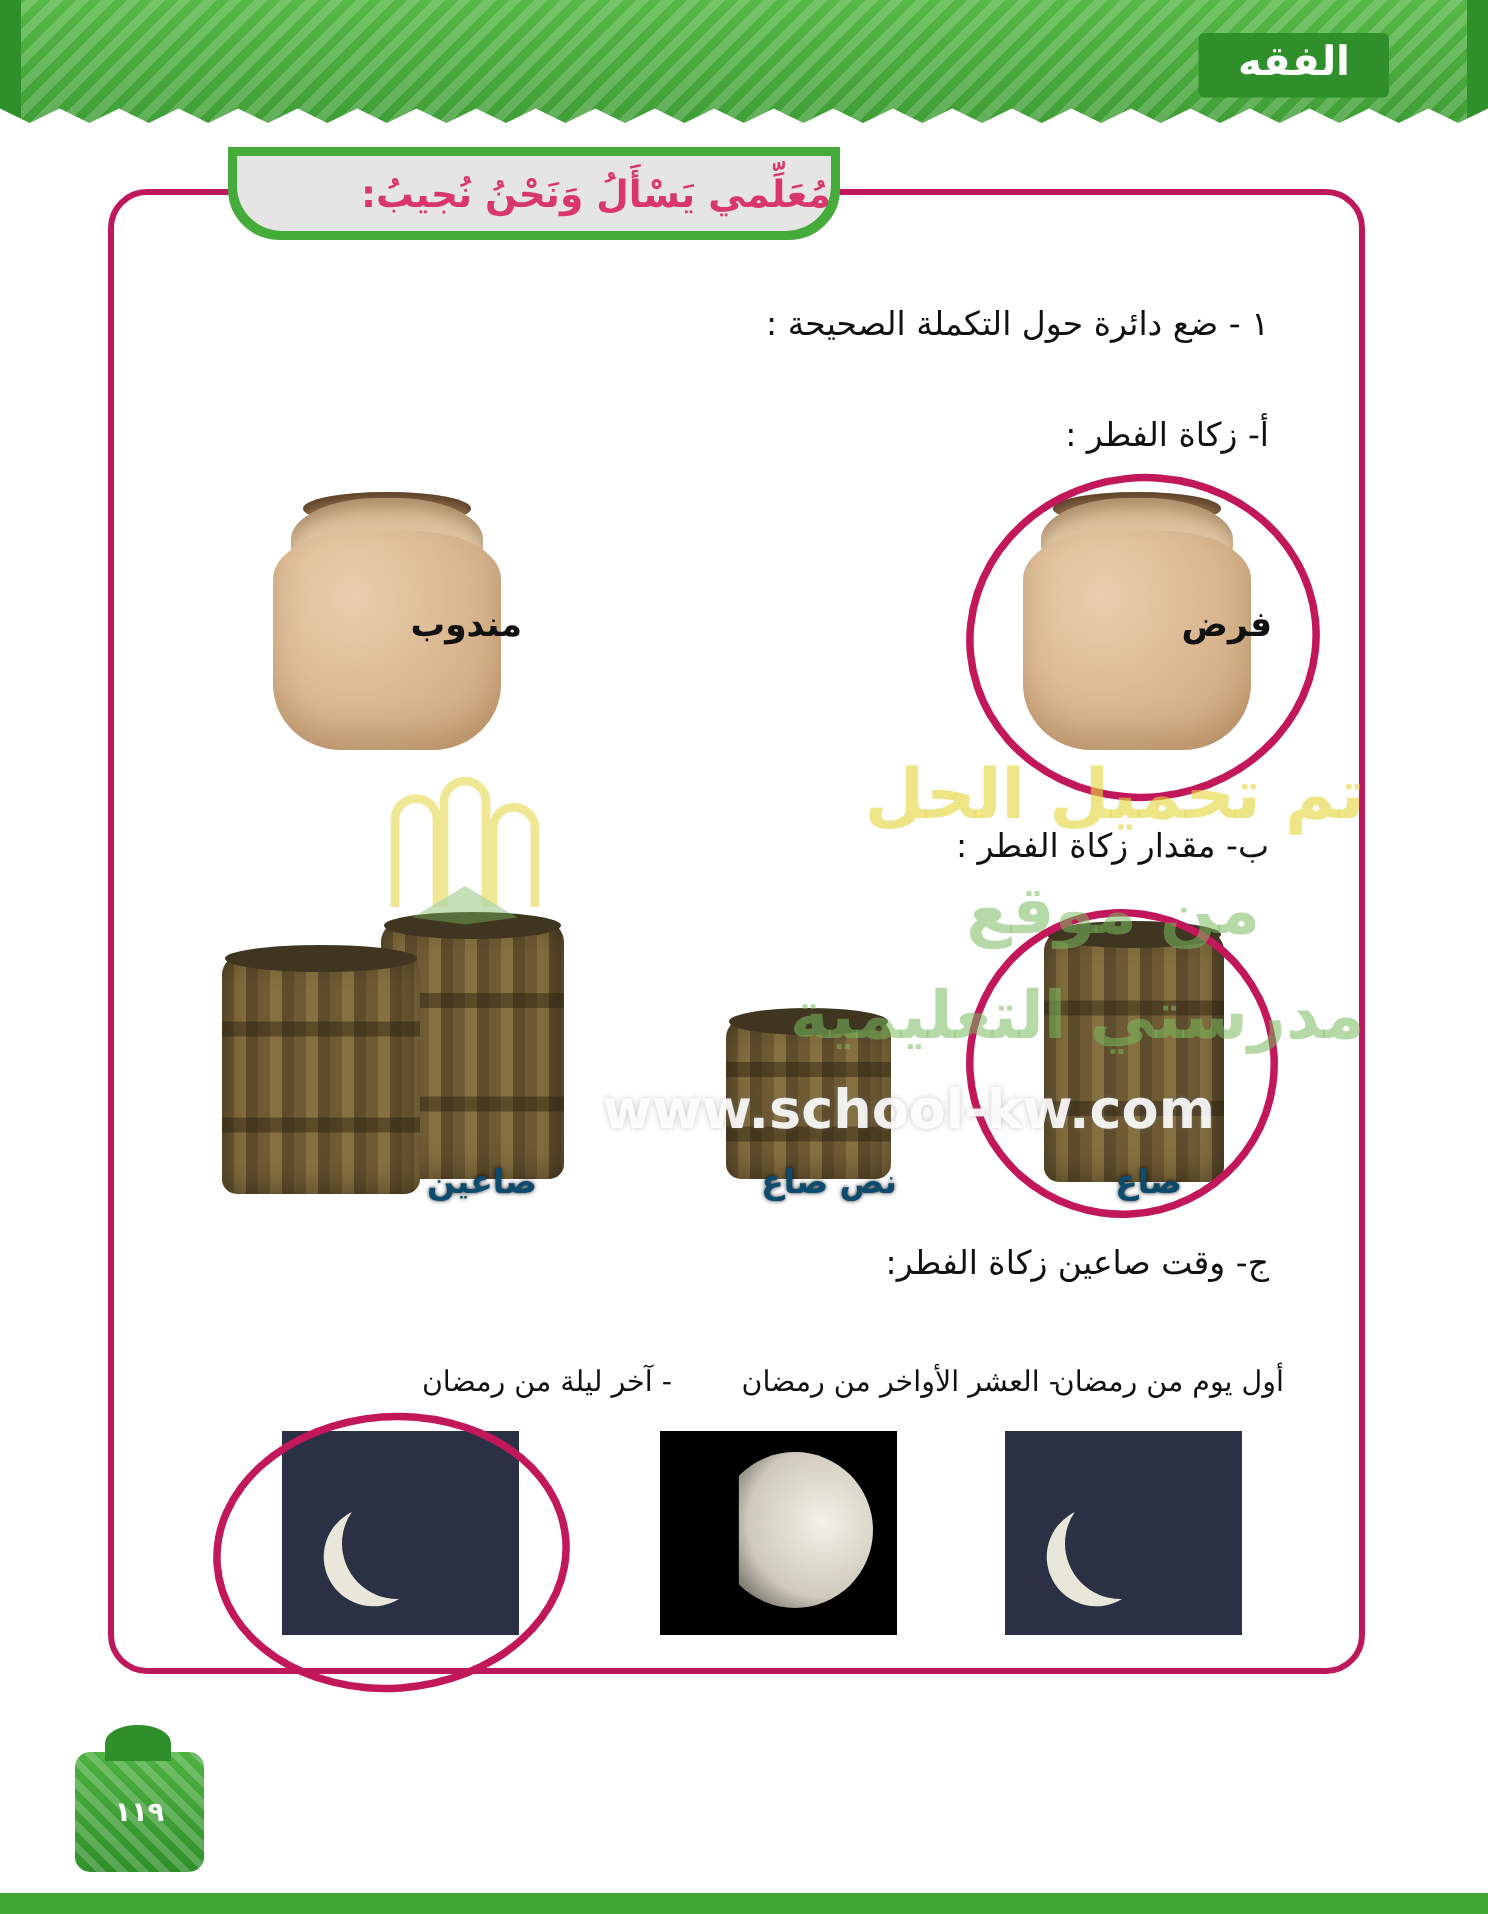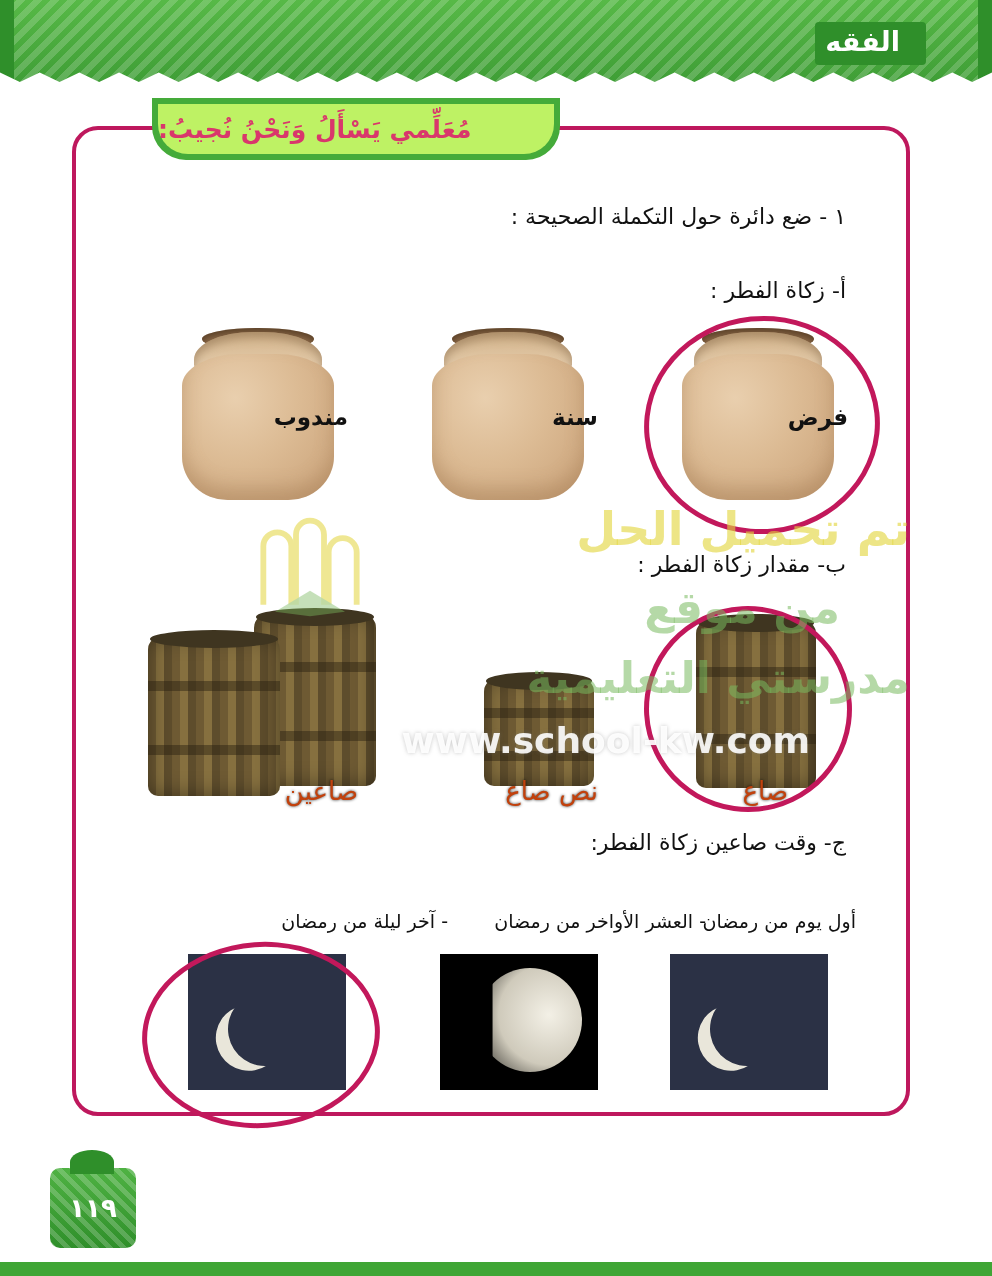--- a/index.html
+++ b/index.html
@@ -26,21 +26,21 @@
       32% 40%,34% 100%,36% 40%,38% 100%,40% 40%,42% 100%,44% 40%,46% 100%,
       48% 40%,50% 100%,52% 40%,54% 100%,56% 40%,58% 100%,60% 40%,62% 100%,
       64% 40%,66% 100%,68% 40%,70% 100%,72% 40%,74% 100%,76% 40%,78% 100%,
       80% 40%,82% 100%,84% 40%,86% 100%,88% 40%,90% 100%,92% 40%,94% 100%,
       96% 40%,98% 100%,100% 40%,100% 100%);
   }
   .subject-tab{
     position:absolute;top:22px;right:66px;
     background:#2f8f2a;color:#ffffff;
     font-size:27px;font-weight:bold;
-    padding:4px 26px 8px 10px;
+    padding:4px 26px 8px 26px;
     border-radius:4px;
     letter-spacing:1px;
     font-family:"DejaVu Sans", sans-serif;
   }
   .band-edge-left{
     position:absolute;left:0;top:0;width:14px;height:82px;background:#2f8f2a;
   }
   .band-edge-right{
     position:absolute;right:0;top:0;width:14px;height:82px;background:#2f8f2a;
   }
@@ -53,22 +53,22 @@
   }
   .title-pill{
     position:absolute;right:432px;top:98px;width:408px;height:62px;
     background:#45ab3a;
     border-radius:0 0 34px 34px;
     border:3px solid #45ab3a;
     display:flex;align-items:center;justify-content:center;
     box-sizing:border-box;
   }
   .title-pill .inner{
-    width:396px;height:50px;background:#bef264;border-radius:0 0 30px 30px;
-    display:flex;align-items:center;justify-content:flex-end;
+    width:396px;height:50px;background:#e5e5e5;border-radius:0 0 30px 30px;
+    display:flex;align-items:center;justify-content:flex-start;
   }
   .title-pill .txt{
     color:#d9376c;font-size:25px;font-weight:bold;direction:rtl;
   }
   
   .q-main{
     position:absolute;right:60px;top:74px;font-size:22px;color:#111;direction:rtl;
   }
   .q-a{position:absolute;right:60px;top:148px;font-size:22px;color:#111;direction:rtl;}
   .q-b{position:absolute;right:60px;top:422px;font-size:22px;color:#111;direction:rtl;}
@@ -119,21 +119,21 @@
   }
   .barrel:before{
     content:"";position:absolute;left:0;right:0;top:68%;height:10px;
     background:rgba(40,32,16,.45);
   }
   .barrel .rim{
     position:absolute;left:2px;right:2px;top:-6px;height:18px;
     background:#3f3520;border-radius:50%;
   }
   .b-label{
-    position:absolute;font-size:26px;font-weight:normal;color:#c2410c;direction:rtl;
+    position:absolute;font-size:22px;font-weight:bold;color:#0c4a6e;direction:rtl;
     text-shadow:0 0 3px rgba(0,0,0,.8);
   }
   
   .moon-opts{position:absolute;top:780px;right:40px;width:760px;font-size:19px;color:#111;direction:rtl;}
   .moon-opts span{display:inline-block;}
   .moons{position:absolute;top:824px;right:40px;width:760px;height:140px;}
   .moonbox{position:absolute;width:158px;height:136px;background:#2b3145;}
   .moonbox.black{background:#000000;}
   .crescent{
     position:absolute;left:40px;top:38px;width:74px;height:74px;border-radius:50%;
@@ -176,21 +176,21 @@
   }
   .footer .badge{
     position:absolute;left:10px;top:6px;width:86px;height:80px;
     background:
       repeating-linear-gradient(45deg, rgba(255,255,255,.20) 0 5px, rgba(255,255,255,0) 5px 10px),
       linear-gradient(180deg,#4fb243,#2f8f2a);
     border-radius:10px;
     display:flex;align-items:center;justify-content:center;
   }
   .footer .num{
-    color:#ffffff;font-size:26px;font-weight:bold;direction:rtl;
+    color:#ffffff;font-size:18px;font-weight:bold;direction:rtl;
   }
   .footer .tip{
     position:absolute;left:30px;top:-12px;width:44px;height:24px;
     background:#2f8f2a;border-radius:50% 50% 0 0;
   }
   .bottom-strip{
     position:absolute;left:0;bottom:0;width:992px;height:14px;background:#3fa535;
   }
 </style>
 </head>
@@ -208,26 +208,20 @@
   <div class="q-main">١ - ضع دائرة حول التكملة الصحيحة :</div>
 
   <div class="q-a">أ- زكاة الفطر :</div>
 
   <div class="sacks">
     <div class="sack" style="right:18px;top:0;">
       <div class="mouth"></div>
       <div class="neck"></div>
       <div class="body"></div>
       <div class="label">فرض</div>
-    </div>
-    <div class="sack" style="right:268px;top:0;">
-      <div class="mouth"></div>
-      <div class="neck"></div>
-      <div class="body"></div>
-      <div class="label">سنة</div>
     </div>
     <div class="sack" style="right:518px;top:0;">
       <div class="mouth"></div>
       <div class="neck"></div>
       <div class="body"></div>
       <div class="label">مندوب</div>
     </div>
     <div class="circle-ann" style="right:-14px;top:-10px;width:226px;height:208px;transform:rotate(-6deg);border-width:5px;"></div>
   </div>
 

